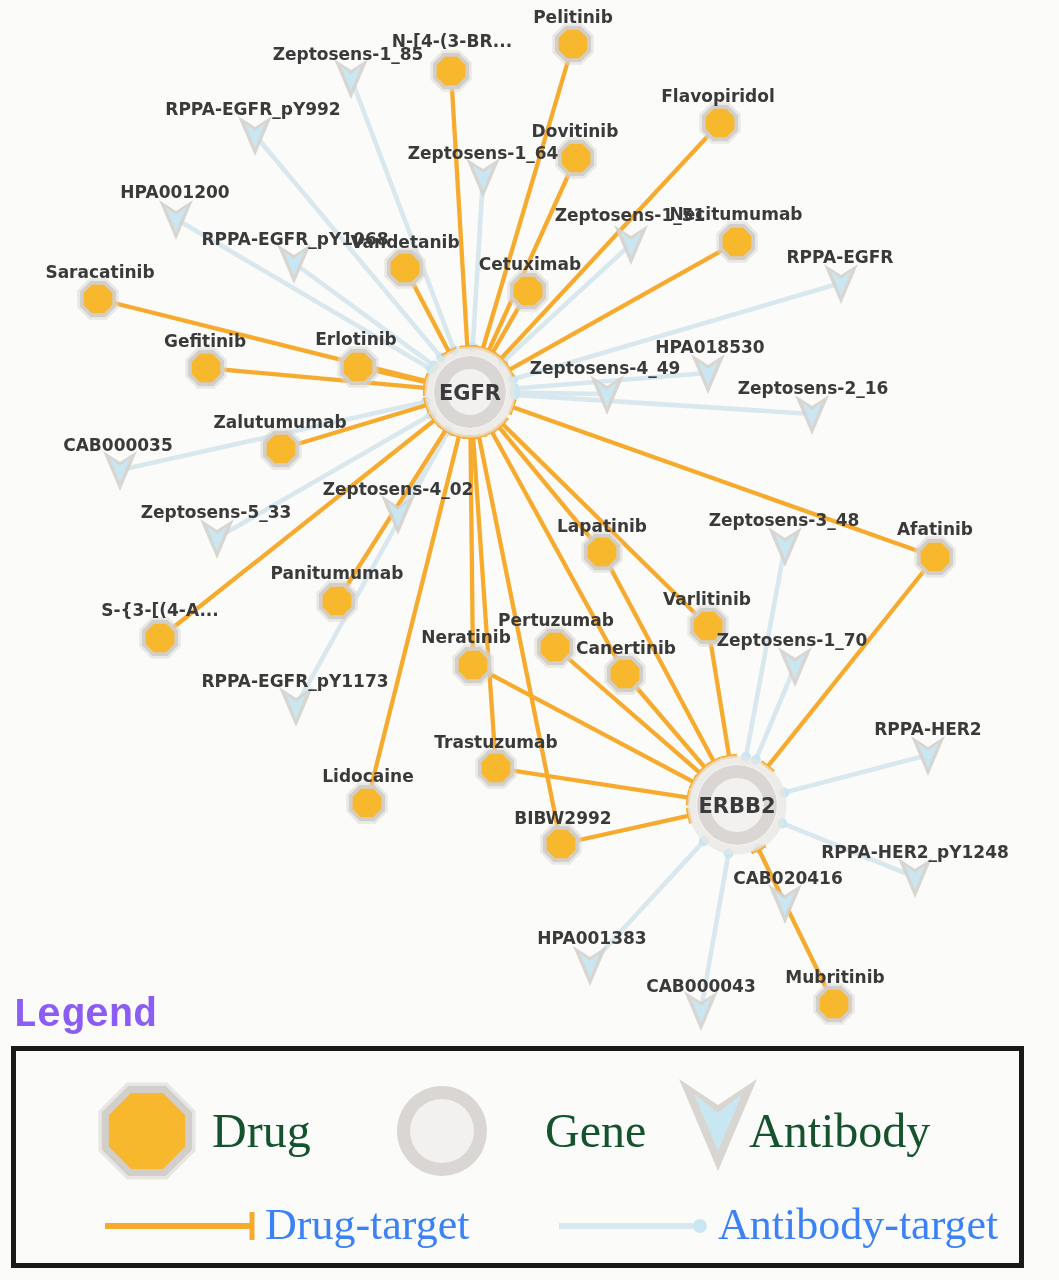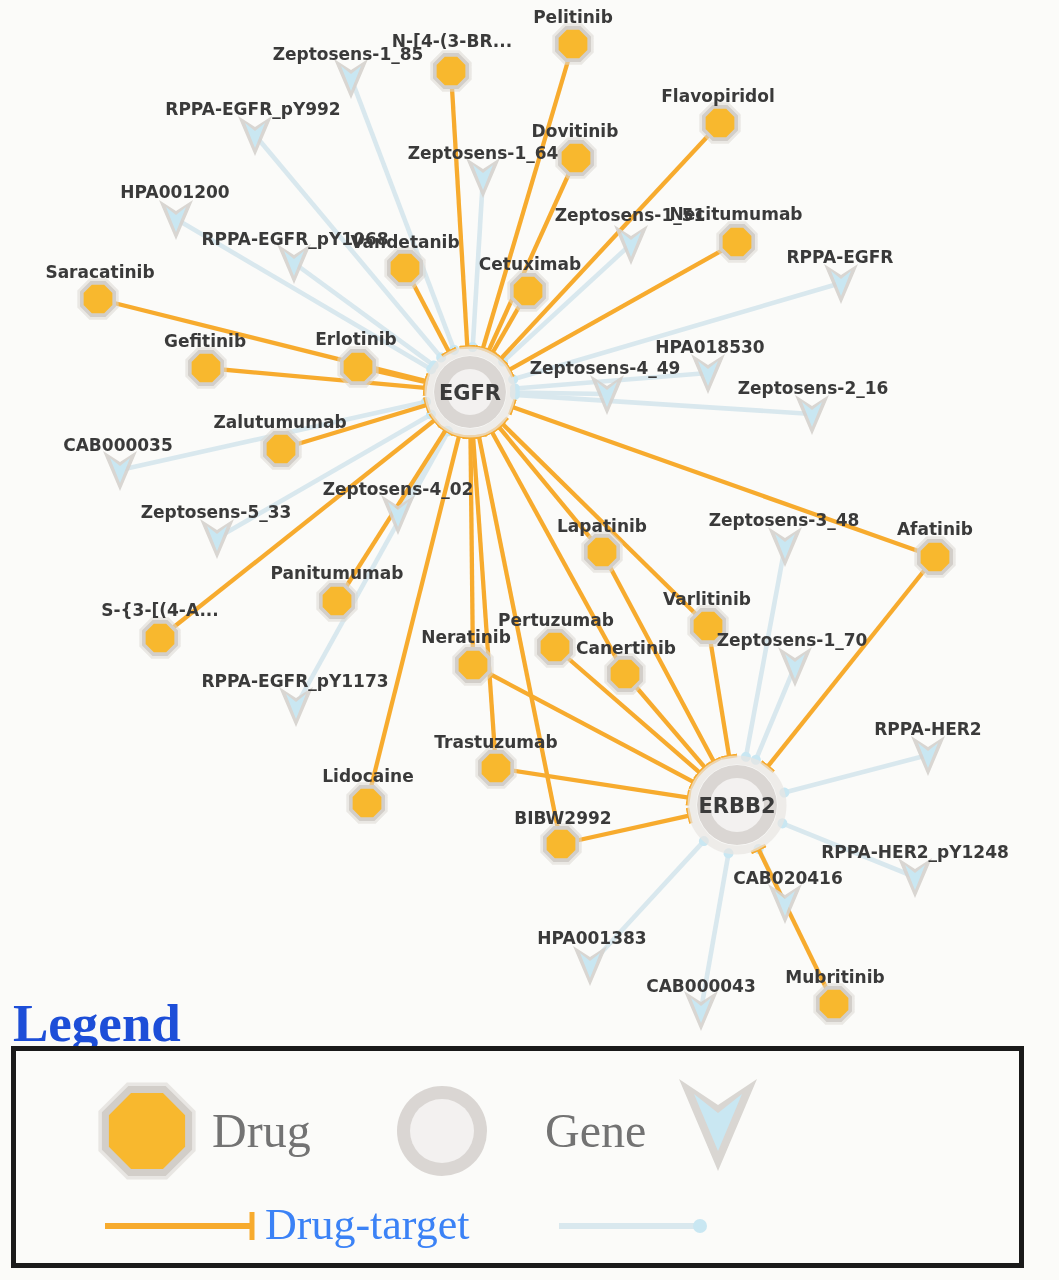--- a/index.html
+++ b/index.html
@@ -1,26 +1,26 @@
 <!DOCTYPE html>
 <html style="--bg: #fbfbf9; --drug-fill: #f8b82e; --drug-border: #d2cec9; --gene-ring: #dad6d3; --gene-fill: #f3f1f0; --ab-fill: #c9e7f2; --ab-border: #d5d1cd; --edge-drug: #f7ab2e; --edge-ab: #d9e8ee; --label-color: #3a3a3a;"><head>
 <meta charset="utf-8">
 <style>
   html,body{margin:0;padding:0;background:#ffffff;}
   .page{position:relative;width:1059px;height:1280px;background:var(--bg,#fbfbf9);overflow:hidden;
         font-family:"DejaVu Sans",sans-serif;}
   #net{position:absolute;left:0;top:0;}
   .nlabel{font-family:"DejaVu Sans",sans-serif;font-weight:bold;font-size:17px;fill:var(--label-color,#3a3a3a);}
   .gene-label{font-family:"DejaVu Sans",sans-serif;font-weight:bold;font-size:21px;fill:var(--label-color,#3a3a3a);text-anchor:middle;}
-  .legend-title{position:absolute;left:13px;top:993px;font-family:Liberation Serif, serif;
-                font-weight:bold;font-size:53px;color:#1d4ed8;}
+  .legend-title{position:absolute;left:13px;top:993px;font-family:Liberation Mono, monospace;
+                font-weight:bold;font-size:40px;color:#8b5cf6;}
   .legend-box{position:absolute;left:11px;top:1046px;width:1003px;height:212px;
               border:5px solid #1a1a1a;background:var(--bg,#fbfbf9);}
   .legend-box .abs{position:absolute;}
-  .legend-item-label{position:absolute;font-family:"Liberation Serif",serif;color:#737373;
+  .legend-item-label{position:absolute;font-family:"Liberation Serif",serif;color:#14532d;
                      font-size:48px;white-space:nowrap;}
   .legend-edge-label{position:absolute;font-family:"Liberation Serif",serif;color:#3b82f6;
                      font-size:44px;white-space:nowrap;}
 </style>
 </head>
 <body>
 
 <div class="page">
   <svg id="net" width="1059" height="1280" viewBox="0 0 1059 1280">
       <defs>
@@ -335,25 +335,27 @@
     <svg class="abs" style="left:376px;top:30px;" width="100" height="100" viewBox="-50 -50 100 100">
       <circle r="45" fill="var(--gene-ring)"></circle>
       <circle r="32" fill="var(--gene-fill)"></circle>
     </svg>
     <div class="legend-item-label" style="left:489px;top:52px;margin-left:40px;">Gene</div>
 
     <svg class="abs" style="left:657px;top:22px;" width="90" height="110" viewBox="-45 -50 90 110">
       <polygon points="-39,-44 0,-18 39,-44 0,48" fill="var(--ab-border)" opacity="0.9"></polygon>
       <polygon points="-24,-29 0,-10 24,-29 0,28" fill="var(--ab-fill)"></polygon>
     </svg>
+    <div class="legend-item-label" style="left:733px;top:52px;">Antibody</div>
 
     <svg class="abs" style="left:87px;top:158px;" width="170" height="34" viewBox="0 0 170 34">
       <line x1="2" y1="17" x2="147" y2="17" stroke="var(--edge-drug)" stroke-width="6"></line>
       <line x1="149" y1="3" x2="149" y2="31" stroke="var(--edge-drug)" stroke-width="5"></line>
     </svg>
     <div class="legend-edge-label" style="left:249px;top:148px;">Drug-target</div>
 
     <svg class="abs" style="left:541px;top:158px;" width="165" height="34" viewBox="0 0 165 34">
       <line x1="2" y1="17" x2="138" y2="17" stroke="var(--edge-ab)" stroke-width="6"></line>
       <circle cx="143" cy="17" r="7" fill="var(--ab-fill)"></circle>
     </svg>
+    <div class="legend-edge-label" style="left:702px;top:148px;">Antibody-target</div>
   </div>
 </div>
 
 </body></html>

